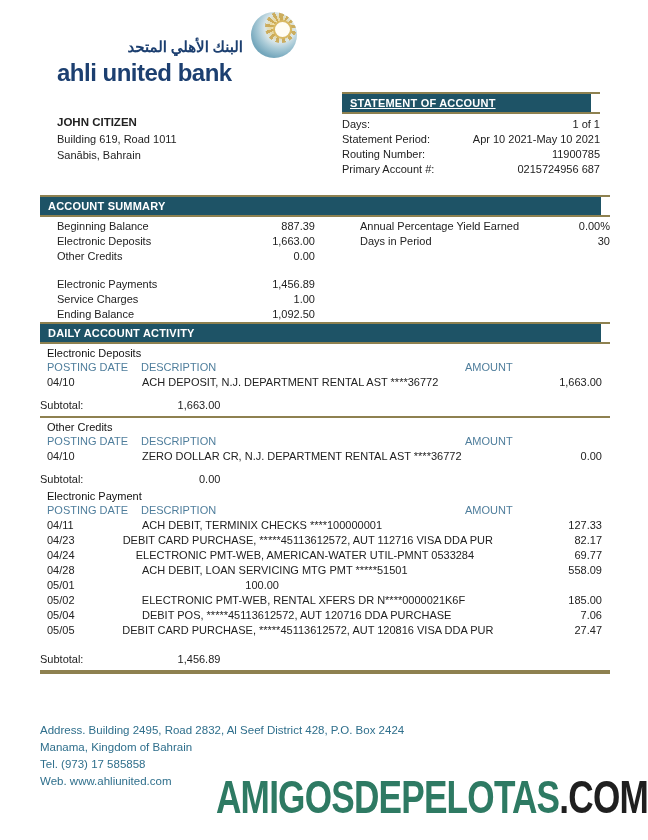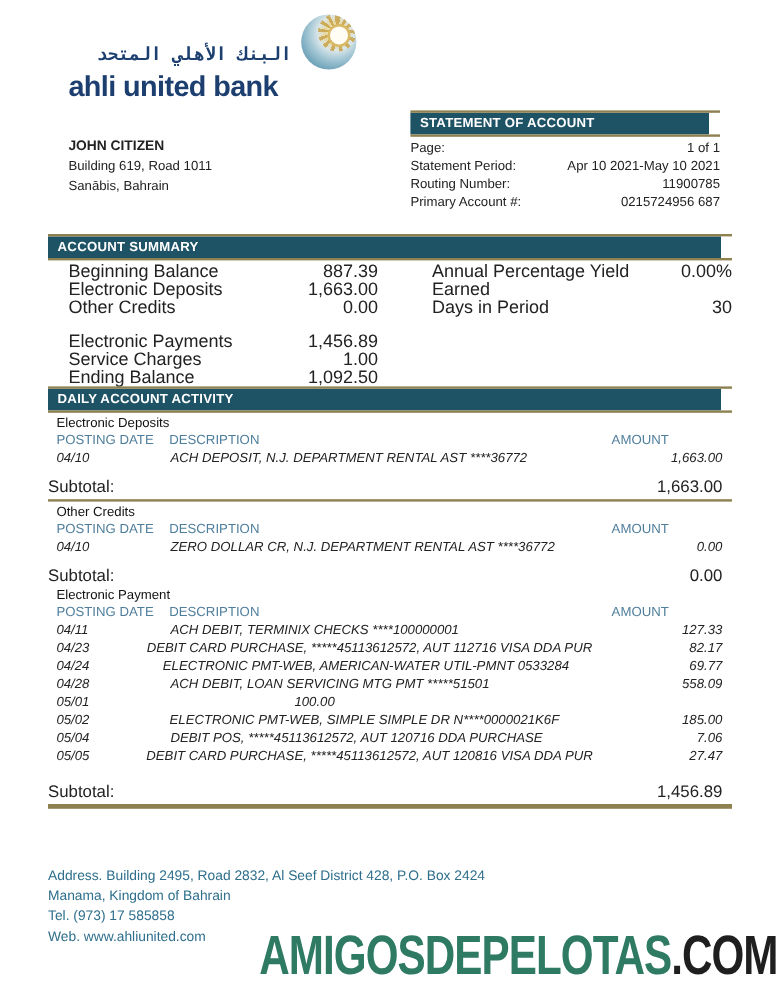--- a/index.html
+++ b/index.html
@@ -7,21 +7,21 @@
     width:648px;height:840px;position:relative;background:#ffffff;
     font-family:"Liberation Sans","DejaVu Sans",sans-serif;color:#222;
     overflow:hidden;
   }
   *{box-sizing:border-box;}
 
   
   .logo{position:absolute;left:57px;top:12px;width:240px;}
   .logo-top{display:flex;align-items:flex-end;justify-content:flex-end;gap:8px;}
   .logo-arabic{
-    font-family:Liberation Mono, monospace;color:#1c3f70;font-weight:bold;
+    font-family:Liberation Serif, serif;color:#1c3f70;font-weight:bold;
     font-size:15px;line-height:18px;padding-bottom:2px;direction:rtl;
   }
   .globe{
     width:46px;height:46px;border-radius:50%;position:relative;flex:0 0 auto;
     background:radial-gradient(circle at 62% 34%,
       #fffdf2 0%, #f5ecc4 12%, #e3d193 20%, #d6e4e8 36%,
       #a7c9d6 52%, #76a8bd 72%, #5890a8 100%);
     overflow:hidden;
   }
   .globe::before{
@@ -42,51 +42,51 @@
   
   .bar{
     border-top:2px solid #8e8150;border-bottom:2px solid #8e8150;
     background:linear-gradient(to right,#1e5366 calc(100% - 9px),#ffffff 0);
     color:#ffffff;font-weight:bold;font-size:11px;line-height:18px;height:22px;
     padding-left:8px;letter-spacing:.2px;
   }
 
   
   .stmt-box{position:absolute;left:342px;top:92px;width:258px;}
-  .stmt-box .bar{border-top:2px solid #8e8150;}
+  .stmt-box .bar{border-top:2px solid #8e8150;text-decoration:underline;}
   .stmt-fields{margin-top:3px;font-size:11px;}
   .stmt-row{display:flex;justify-content:space-between;line-height:15px;}
   .stmt-row .lab{white-space:nowrap;}
   .stmt-row .val{text-align:right;white-space:nowrap;}
 
   
   .customer{position:absolute;left:57px;top:114px;font-size:11px;line-height:16.5px;}
   .customer .cname{font-weight:bold;font-size:11.5px;}
 
   
   .summary{position:absolute;left:40px;top:195px;width:570px;}
-  .summary-body{display:flex;padding-top:2px;font-size:15px;}
+  .summary-body{display:flex;padding-top:2px;font-size:11px;}
   .sum-col-left{width:258px;margin-left:17px;}
   .sum-col-right{width:250px;margin-left:45px;}
   .sum-row{display:flex;justify-content:space-between;line-height:15px;}
   .sum-spacer{height:13px;}
 
   
   .activity{position:absolute;left:40px;top:322px;width:570px;}
   .sec-name{font-size:11px;line-height:14px;margin-top:2px;padding-left:7px;color:#111;}
   .cols{display:flex;font-size:11px;line-height:15px;color:#4f7e9c;padding-left:7px;}
   .cols .c-date{width:94px;}
   .cols .c-desc{flex:1;}
-  .cols .c-amt{width:145px;text-align:center;padding-right:8px;}
-  .trow{display:flex;font-size:11px;line-height:15px;padding-left:7px;font-style:italic;}
+  .cols .c-amt{width:145px;text-align:left;padding-right:8px;}
+  .trow{display:flex;font-size:11px;line-height:15px;padding-left:7px;}
   .trow .t-date{width:95px;}
   .trow .t-desc{flex:1;white-space:nowrap;}
   .trow .t-amt{width:145px;text-align:right;padding-right:8px;}
   .gap-top{}
-  .subtotal{display:flex;justify-content:space-between;font-size:14px;line-height:15px;margin-top:8px;}
+  .subtotal{display:flex;justify-content:flex-start;font-size:11px;line-height:15px;margin-top:8px;}
   .subtotal .s-lab{text-align:right;}
   .subtotal .s-amt{width:145px;text-align:right;padding-right:8px;}
   .gold-div{border-top:2px solid #8e8150;margin-top:3px;}
   .gold-div-thick{border-top:4px solid #8e8150;margin-top:3px;}
   .mt14{margin-top:14px;}
 
   
   .footer{position:absolute;left:40px;top:722px;font-size:11.5px;line-height:17px;color:#2f6f8c;}
 
   
@@ -106,21 +106,21 @@
     <span class="logo-arabic">البنك الأهلي المتحد</span>
     <span class="globe"></span>
   </div>
   <div class="logo-word">ahli united bank</div>
 </div>
 
 <div class="stmt-box">
   <div class="bar">STATEMENT OF ACCOUNT</div>
   <div class="stmt-fields">
     <div class="stmt-row">
-      <span class="lab">Page:</span>
+      <span class="lab">Days:</span>
       <span class="val">1 of 1</span>
     </div>
     <div class="stmt-row">
       <span class="lab">Statement Period:</span>
       <span class="val">Apr 10 2021-May 10 2021</span>
     </div>
     <div class="stmt-row">
       <span class="lab">Routing Number:</span>
       <span class="val">11900785</span>
     </div>
@@ -241,21 +241,21 @@
     <span class="t-date">04/28</span>
     <span class="t-desc">ACH DEBIT, LOAN SERVICING MTG PMT *****51501</span>
     <span class="t-amt">558.09</span>
   </div>
   <div class="trow">
     <span class="t-date">05/01</span>
     <span class="t-amt">100.00</span>
   </div>
   <div class="trow gap-top">
     <span class="t-date">05/02</span>
-    <span class="t-desc">ELECTRONIC PMT-WEB, SIMPLE SIMPLE DR N****0000021K6F</span>
+    <span class="t-desc">ELECTRONIC PMT-WEB, RENTAL XFERS DR N****0000021K6F</span>
     <span class="t-amt">185.00</span>
   </div>
   <div class="trow">
     <span class="t-date">05/04</span>
     <span class="t-desc">DEBIT POS, *****45113612572, AUT 120716 DDA PURCHASE</span>
     <span class="t-amt">7.06</span>
   </div>
   <div class="trow gap-top">
     <span class="t-date">05/05</span>
     <span class="t-desc">DEBIT CARD PURCHASE, *****45113612572, AUT 120816 VISA DDA PUR</span>

